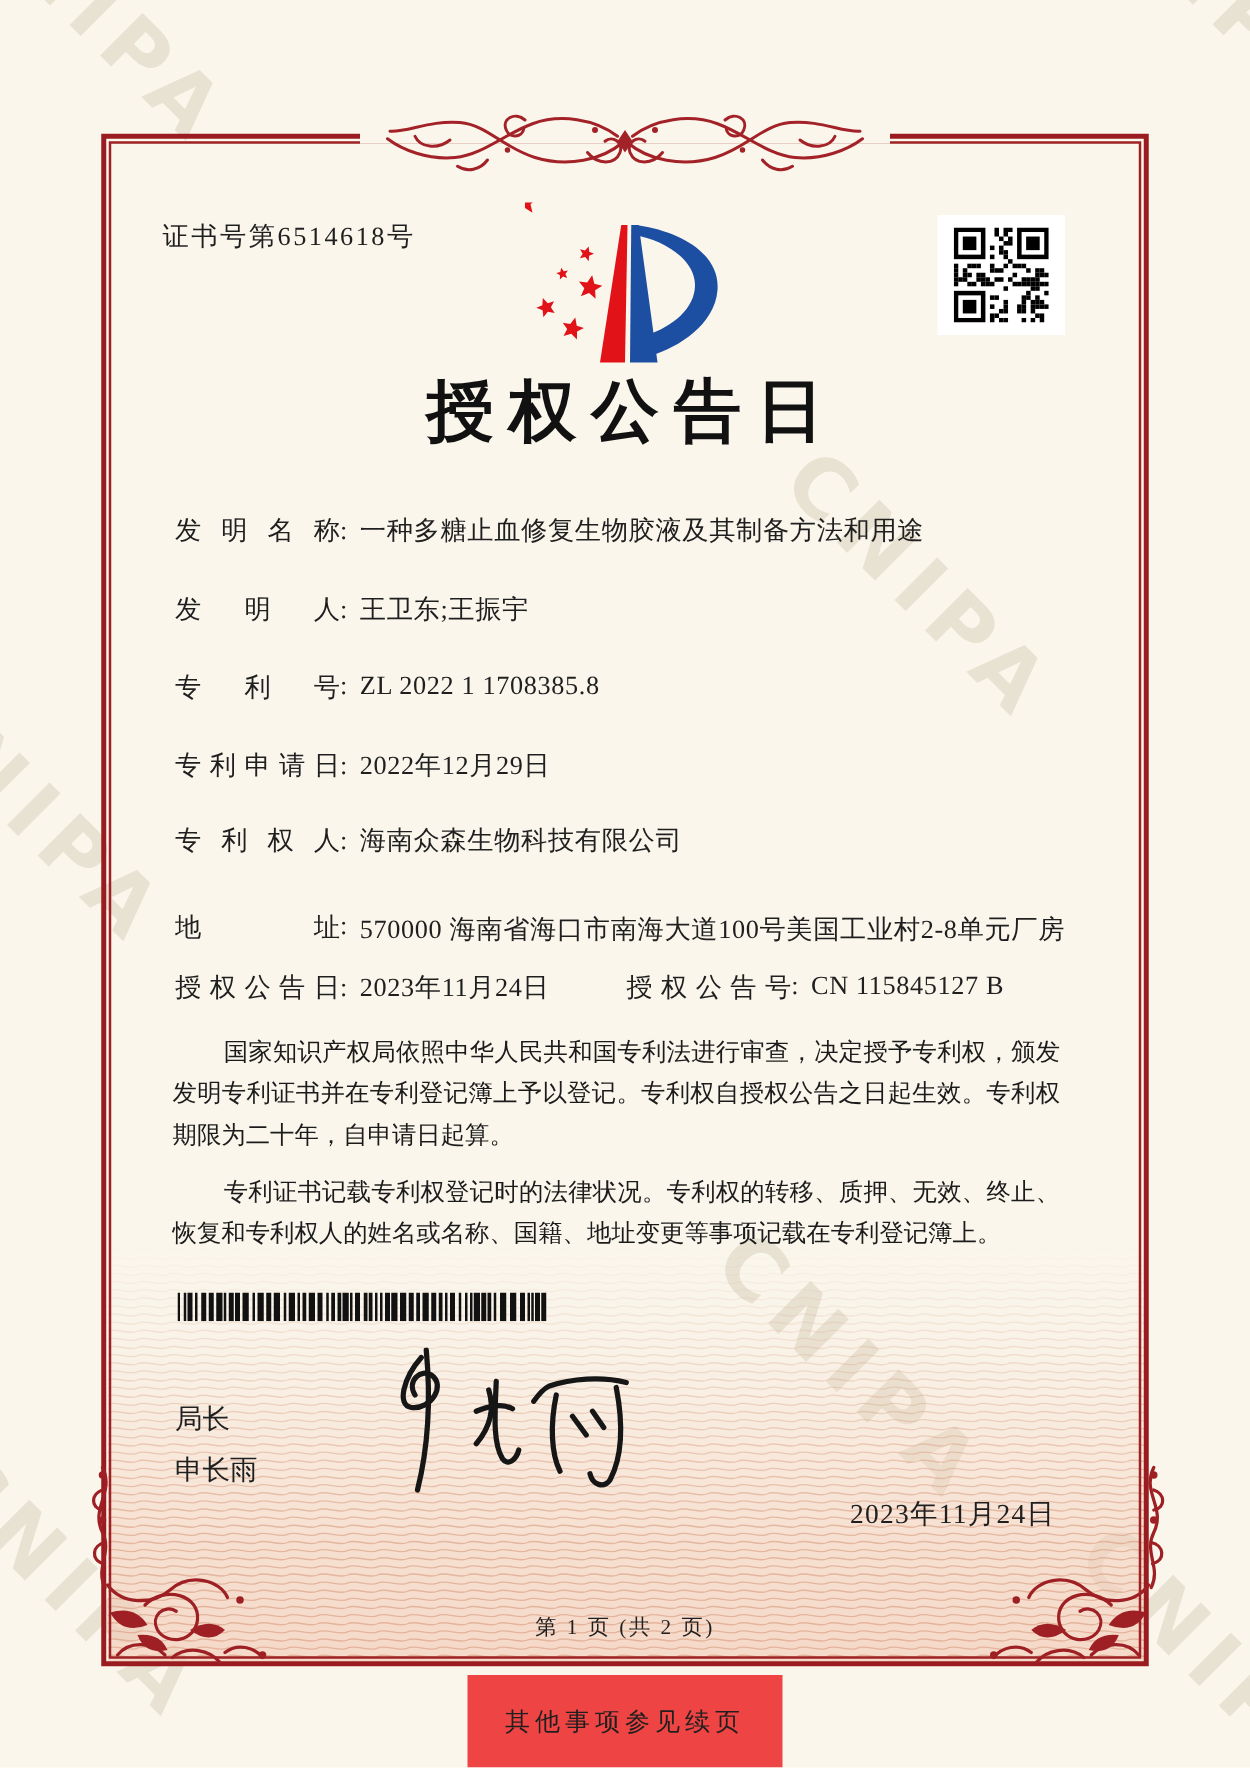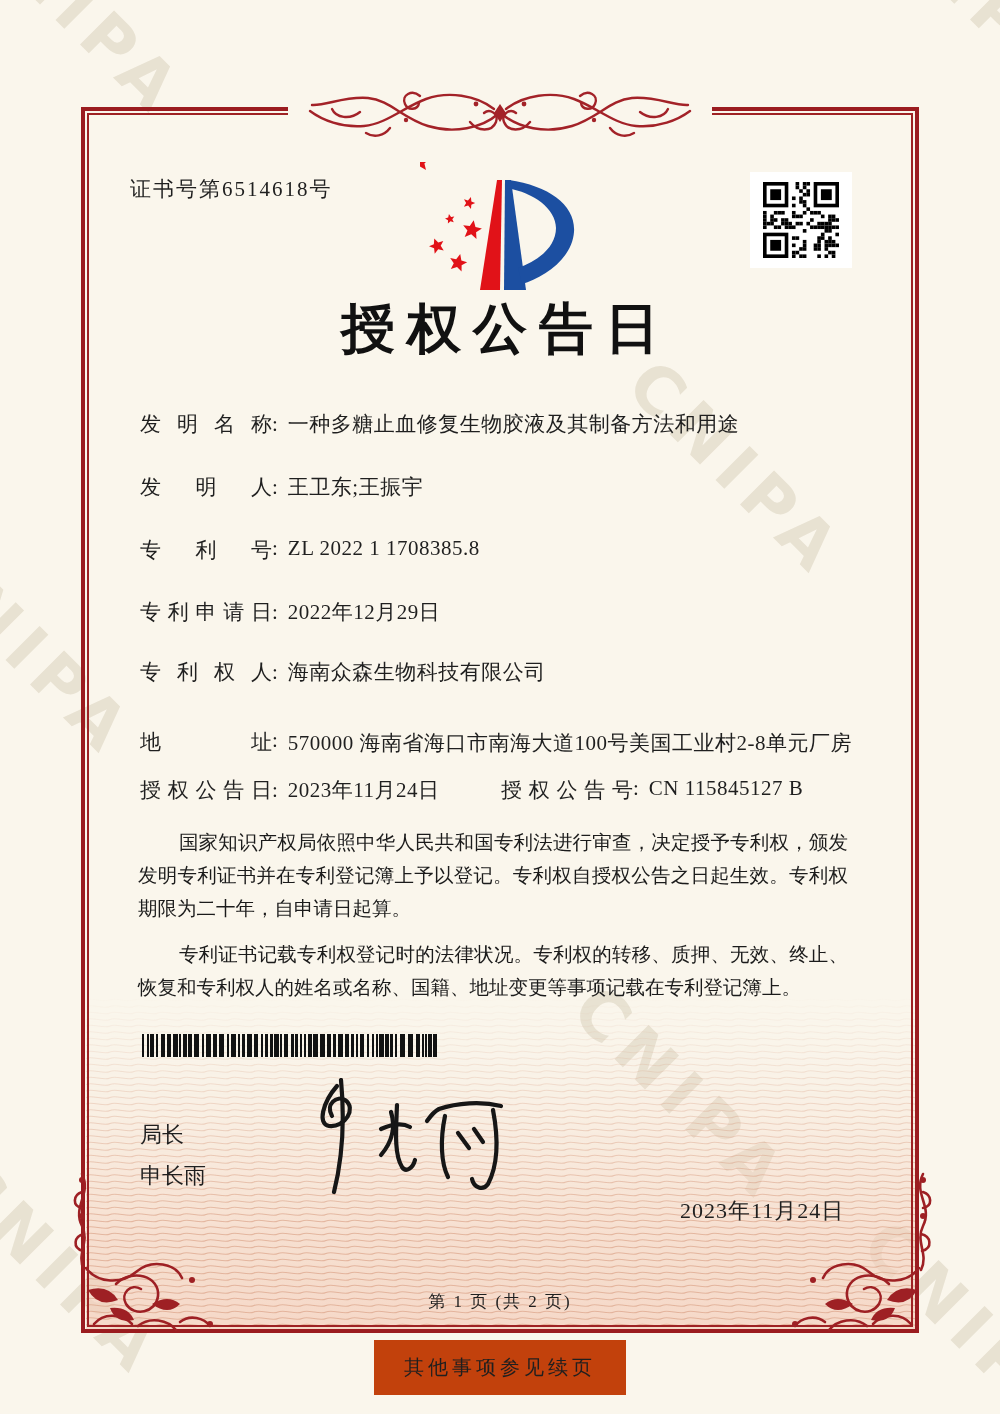--- a/index.html
+++ b/index.html
@@ -61,21 +61,21 @@
   .paras p{margin:0 16px 13px 0; text-indent:2.1em;}
   
   .barcode{position:absolute; left:142px; top:1034px; z-index:5;}
   .sig-title{position:absolute; left:140px; top:1120px; font-family:"Liberation Sans","DejaVu Sans",sans-serif; font-size:22px; z-index:5;}
   .sig-name{position:absolute; left:140px; top:1161px; font-family:"Liberation Sans","DejaVu Sans",sans-serif; font-size:22px; z-index:5;}
   .signature{position:absolute; left:285px; top:1078px; z-index:5;}
   .issue-date{position:absolute; left:680px; top:1196px; font-size:22px; letter-spacing:1px; z-index:5;}
   .page-num{position:absolute; top:1290px; left:0; width:100%; text-align:center; font-size:17px; letter-spacing:2px; z-index:5;}
   .footer-note{
     position:absolute; top:1340px; left:50%; transform:translateX(-50%);
-    background:#c2410c; padding:14px 30px; font-size:20px; letter-spacing:4px; z-index:5;
+    background:#ef4444; padding:24px 30px; font-size:20px; letter-spacing:4px; z-index:5;
   }
 </style>
 </head>
 <body>
 
 <div class="page">
 
   <div class="wm" style="left:-60px;top:-30px">CNIPA</div>
   <div class="wm" style="left:830px;top:-55px">CNIPA</div>
   <div class="wm" style="left:600px;top:430px">CNIPA</div>

